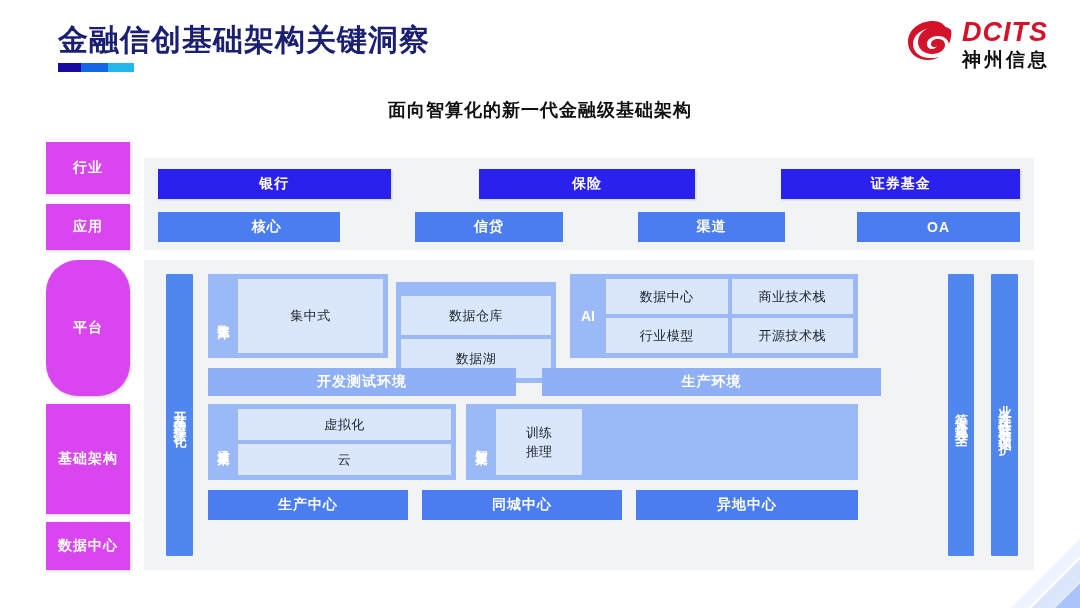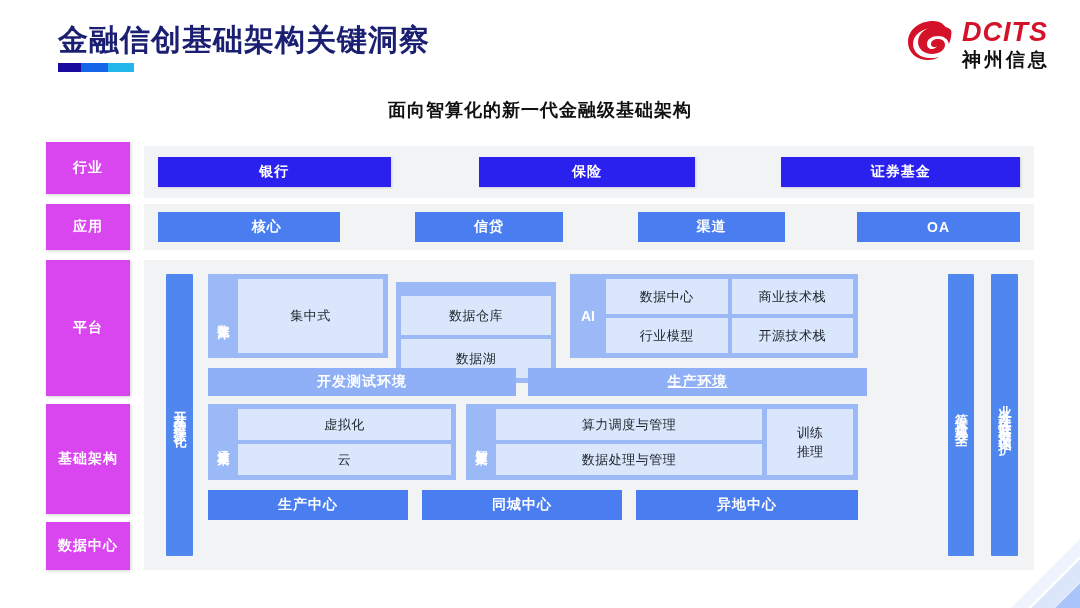--- a/index.html
+++ b/index.html
@@ -48,27 +48,27 @@
   
   .stages{position:absolute;left:0;top:0;width:84px;height:430px;}
   .stage{
     position:absolute;left:0;width:84px;background:#d946ef;color:#fff;
     display:flex;align-items:center;justify-content:center;
     font-size:14px;font-weight:bold;letter-spacing:1px;
     box-shadow:1px 1px 3px rgba(0,0,0,.18);
   }
   .stage-0{top:0;height:52px;}
   .stage-1{top:62px;height:46px;}
-  .stage-2{top:118px;height:136px;}
+  .stage-2{top:118px;height:136px;border-radius:32px;}
   .stage-3{top:262px;height:110px;}
   .stage-4{top:380px;height:48px;}
 
   
   .panel{position:absolute;left:98px;width:890px;background:#f2f3f5;}
-  .panel-industry{top:4px;height:52px;}
+  .panel-industry{top:16px;height:52px;}
   .panel-app{top:62px;height:46px;}
   .panel-core{top:118px;height:310px;}
 
   .row-flex{position:absolute;left:0;top:0;width:890px;height:100%;display:flex;align-items:center;}
 
   
   .chip-ind{
     height:30px;background:#2a21ee;color:#fff;font-size:14px;font-weight:bold;
     display:flex;align-items:center;justify-content:center;letter-spacing:1px;
     box-shadow:1px 1px 2px rgba(0,0,0,.15);
@@ -116,21 +116,21 @@
     display:flex;align-items:center;justify-content:center;
   }
   .ai-grid{flex:1 1 auto;display:grid;grid-template-columns:1fr 1fr;grid-template-rows:1fr 1fr;gap:4px;}
 
   
   .envbar{
     position:absolute;height:28px;background:#8fb0f6;color:#fff;font-size:14px;font-weight:bold;
     display:flex;align-items:center;justify-content:center;letter-spacing:1px;
   }
   .env-dev{left:0;top:94px;width:308px;font-family:Liberation Serif, serif;}
-  .env-prod{left:320px;top:94px;width:339px;text-decoration:underline;}
+  .env-prod{left:334px;top:94px;width:339px;}
 
   
   .g-tsuan{left:0;top:130px;width:248px;height:76px;}
   .g-zsuan{left:258px;top:130px;width:392px;height:76px;}
   .zs-body{flex:1 1 auto;display:flex;gap:5px;}
   .zs-stack{flex:1 1 auto;display:flex;flex-direction:column;gap:4px;}
   .zs-side{flex:0 0 86px;background:#d9e6fb;color:#20262e;font-size:13px;display:flex;align-items:center;justify-content:center;line-height:1.5;text-align:center;}
 
   
   .dc{
@@ -235,24 +235,20 @@
         <div class="vtitle">通算框架</div>
         <div class="gcol">
           <div class="cell">虚拟化</div>
           <div class="cell">云</div>
         </div>
       </div>
 
       <div class="group g-zsuan">
         <div class="vtitle">智算框架</div>
         <div class="zs-body">
-          <div class="zs-stack">
-            <div class="cell">算力调度与管理</div>
-            <div class="cell">数据处理与管理</div>
-          </div>
           <div class="zs-side">
             <span style="white-space:pre-line;">训练
 推理</span>
           </div>
         </div>
       </div>
 
       <div class="dc dc-0">生产中心</div>
       <div class="dc dc-1">同城中心</div>
       <div class="dc dc-2">异地中心</div>

